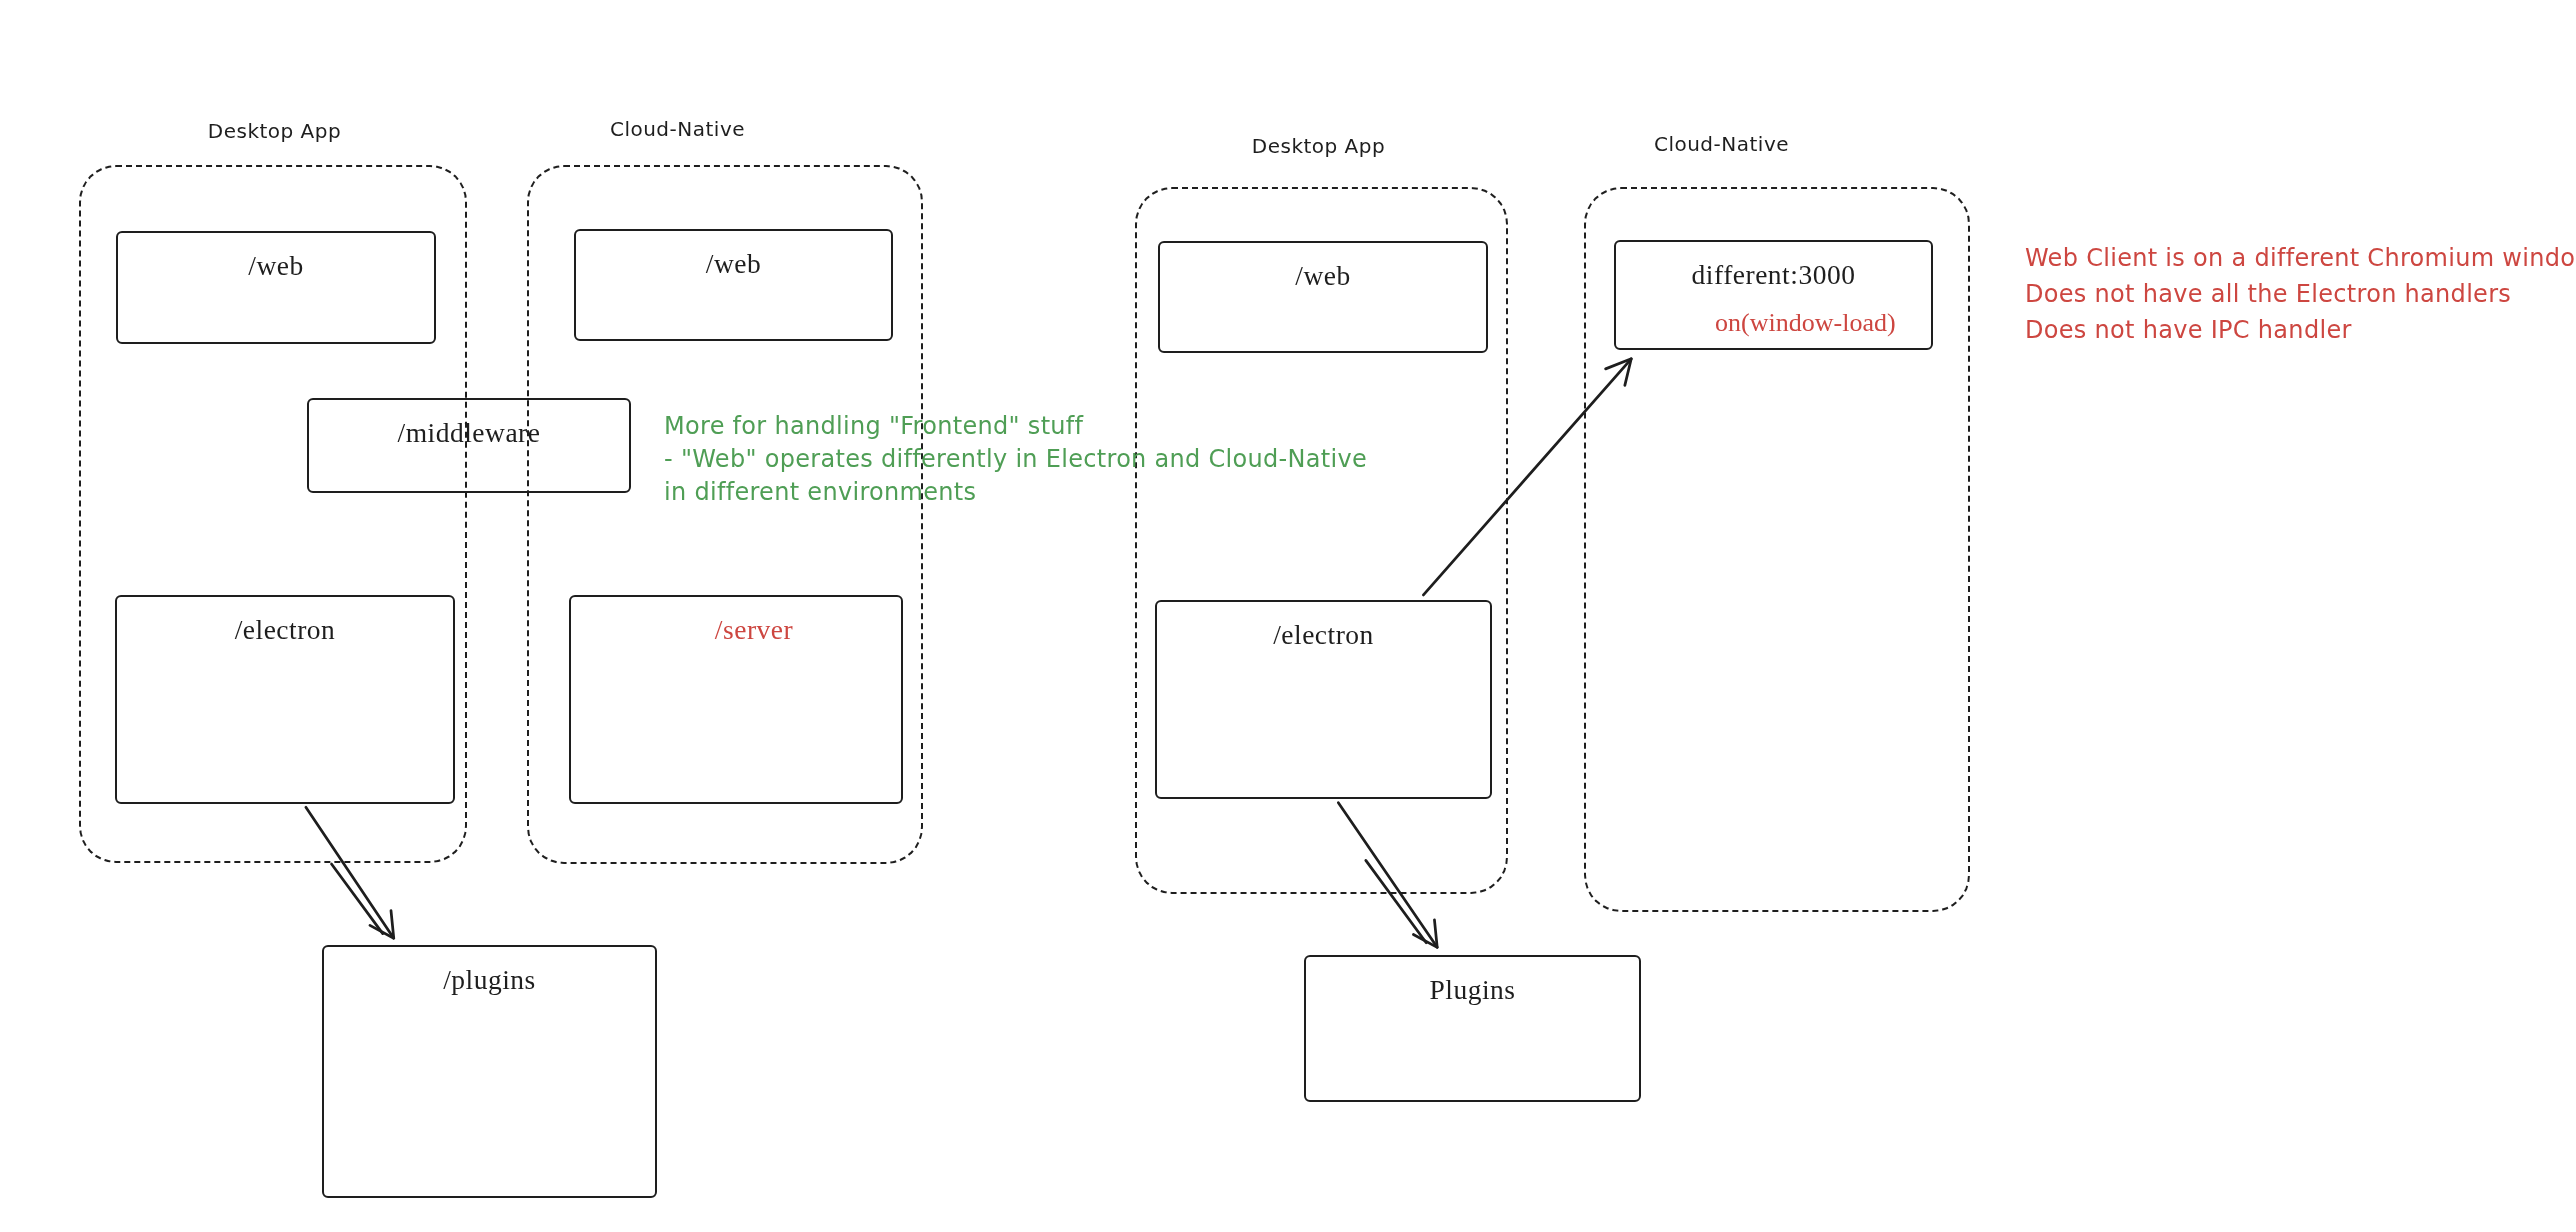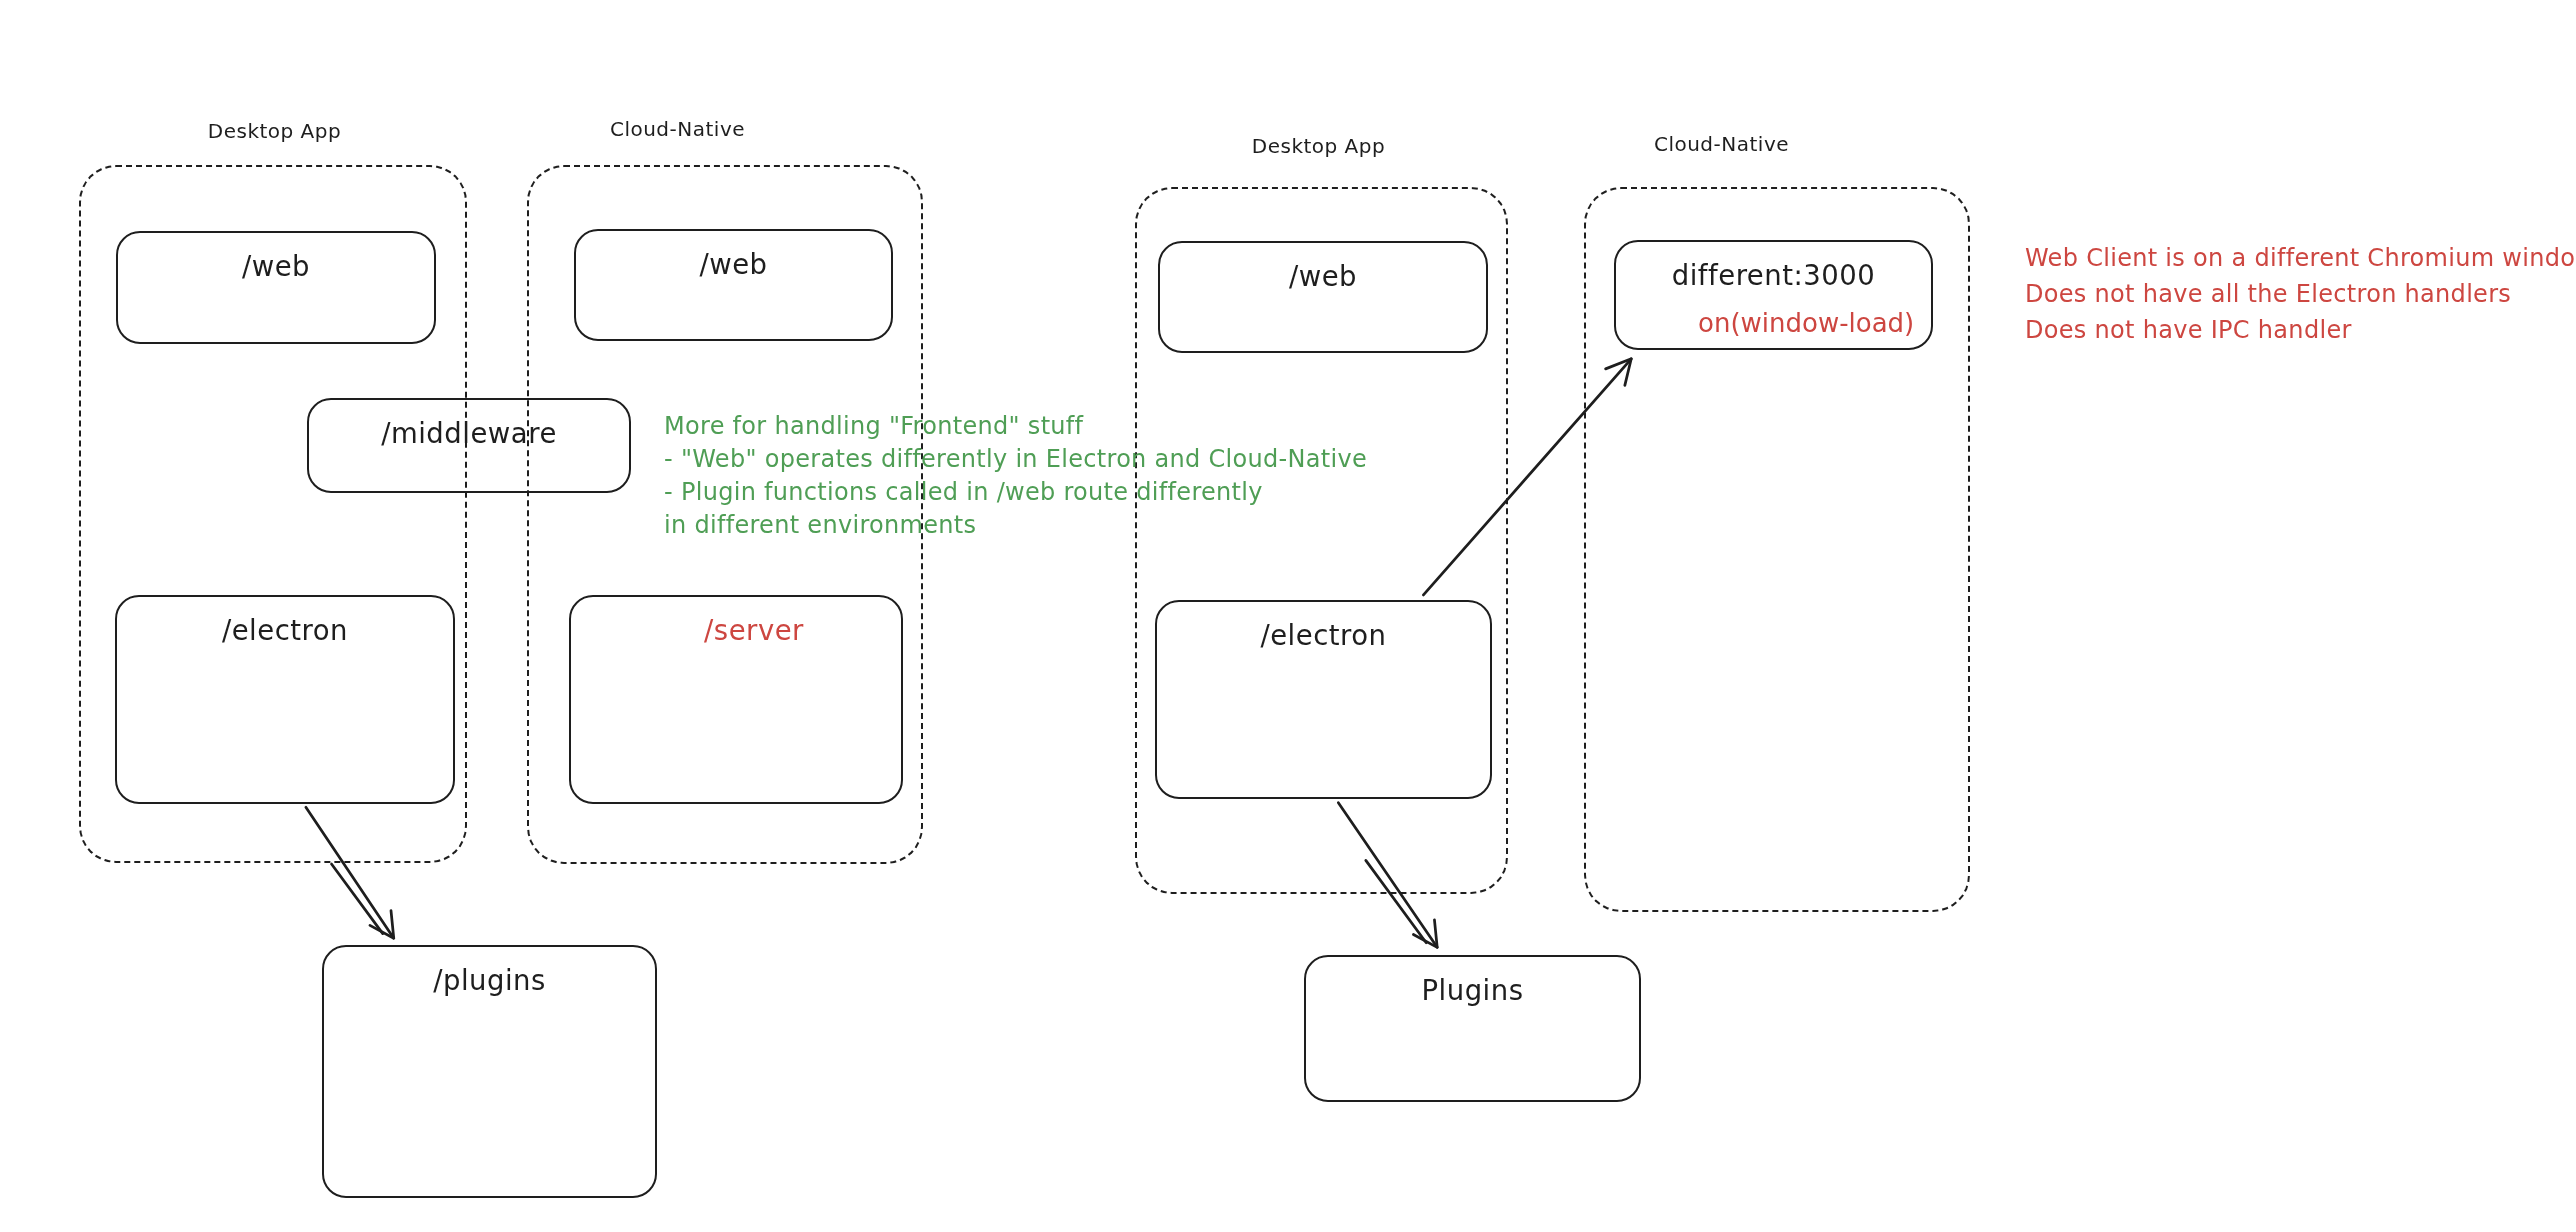--- a/index.html
+++ b/index.html
@@ -29,23 +29,24 @@
     font-size: 20px;
     letter-spacing: 0.5px;
     color: #1e1e1e;
     z-index: 2;
     white-space: nowrap;
   }
 
   .node-box {
     position: absolute;
     border: 2.7px solid #1e1e1e;
-    border-radius: 24px;
+    border-radius: 6px;
     background: #ffffff;
     z-index: 2;
+    font-family: Liberation Serif, serif;
   }
   .node-box.transparent { background: transparent; }
 
   .node-label {
     position: absolute;
     top: 16.5px;
     left: 0;
     right: 0;
     text-align: center;
     font-size: 27.5px;
@@ -124,21 +125,20 @@
     <div class="node-label red-text">/server</div>
   </div>
 
   <div class="node-box" style="left:322px; top:945px; width:335px; height:253px;">
     <div class="node-label">/plugins</div>
   </div>
 
   <div class="note green" style="left:664px; top:410px;">
     <span class="note-line">More for handling "Frontend" stuff</span>
     <span class="note-line">- "Web" operates differently in Electron and Cloud-Native</span>
-    <span class="note-line">- Plugin functions called in /web route differently</span>
     <span class="note-line">in different environments</span>
   </div>
 
   <div class="container-label" style="left:1181px; top:134px; width:275px;">Desktop App</div>
   <div class="container-label" style="left:1584px; top:132px; width:275px;">Cloud-Native</div>
 
   <div class="container-frame" style="left:1135px; top:187px; width:373px; height:707px;"></div>
   <div class="container-frame" style="left:1584px; top:187px; width:386px; height:725px;"></div>
 
   <div class="node-box" style="left:1158px; top:241px; width:330px; height:112px;">

